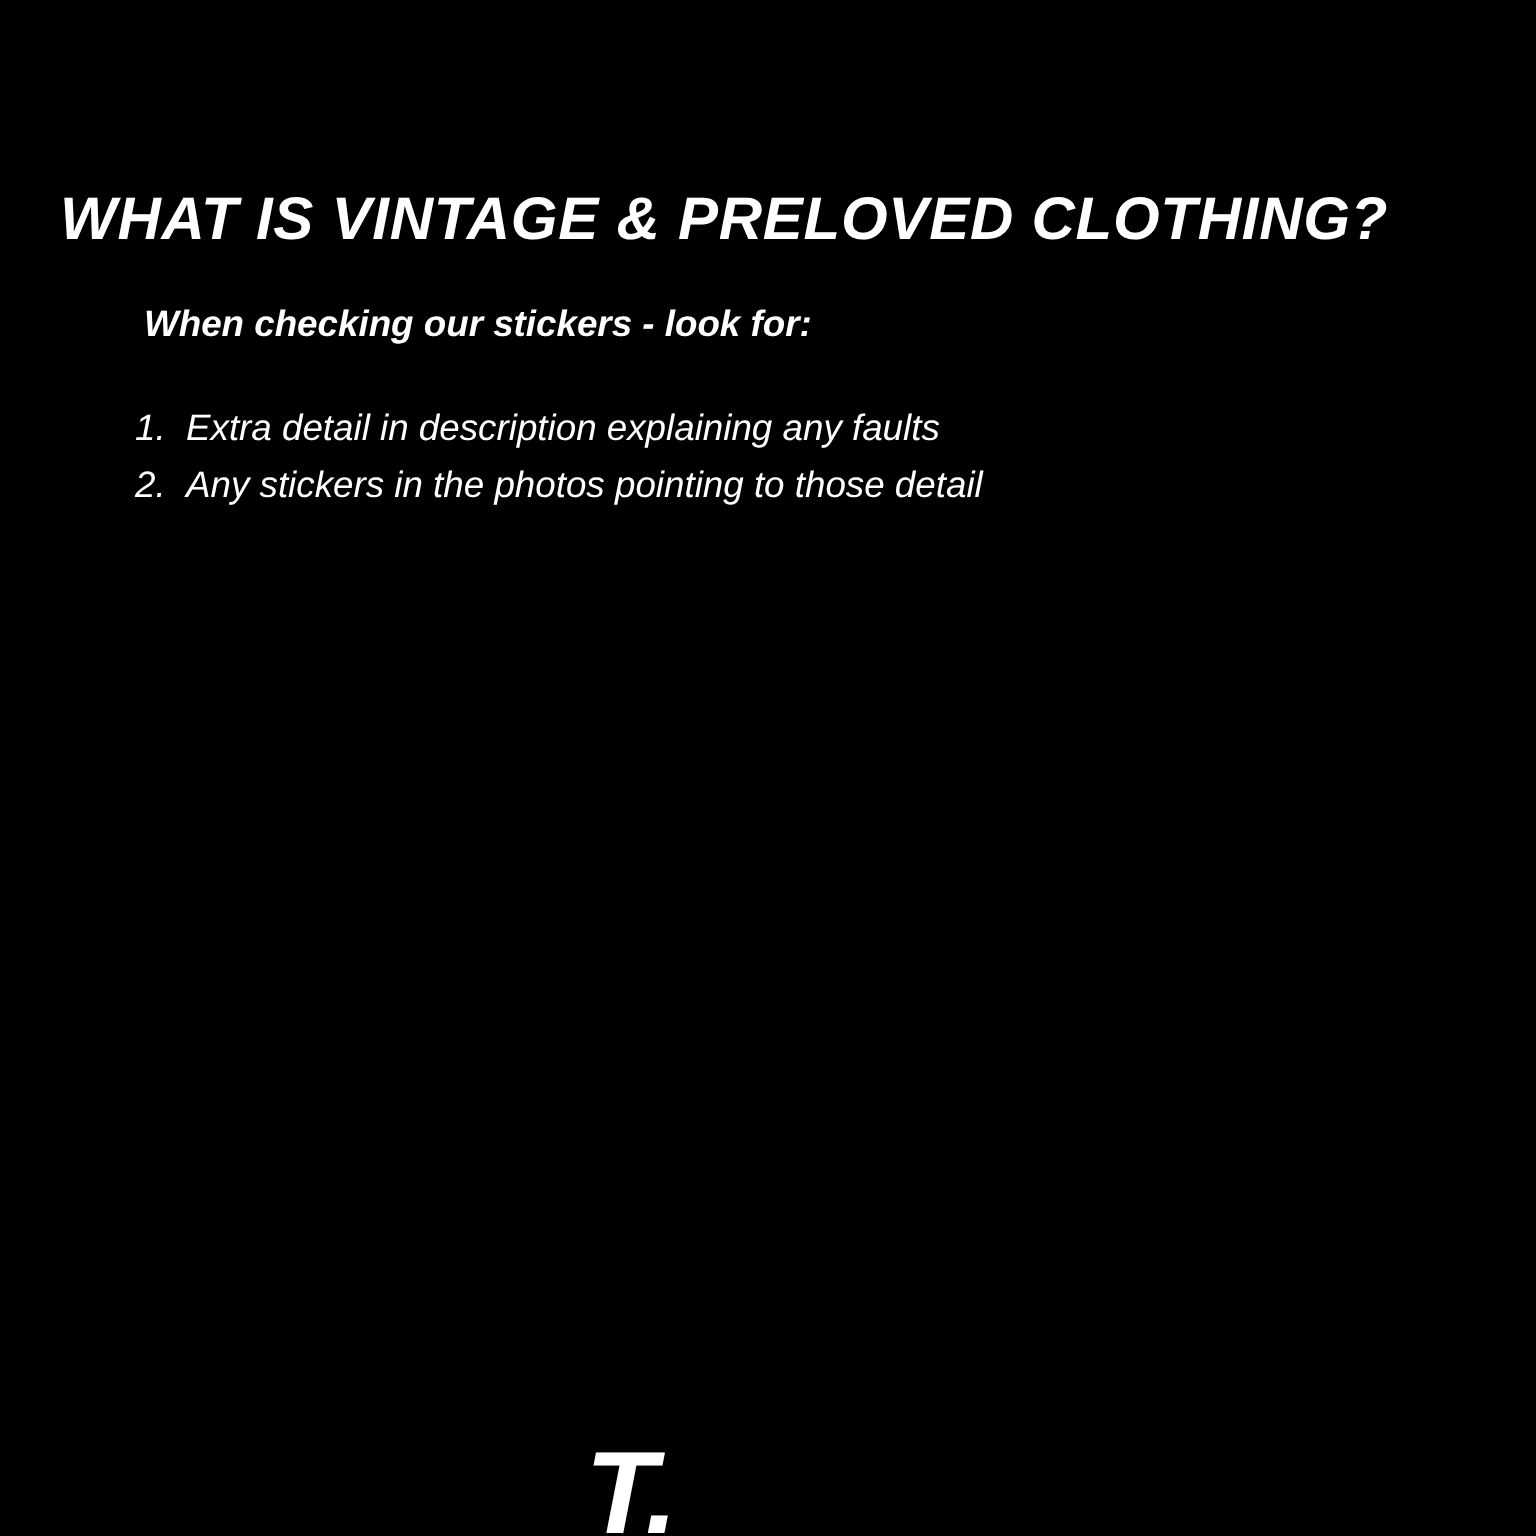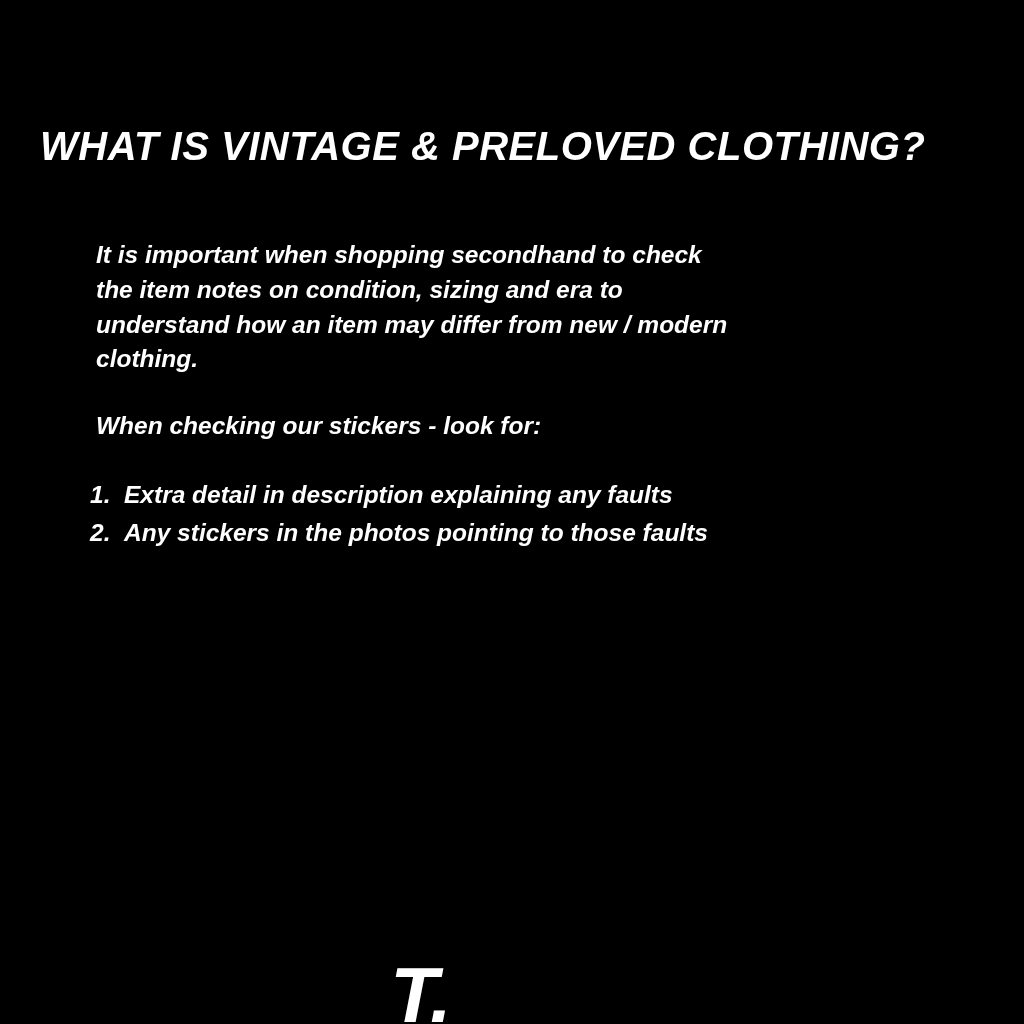--- a/index.html
+++ b/index.html
@@ -61,21 +61,21 @@
     padding-top: 32px;
   }
   .list {
     margin: 0;
     padding: 32px 0 0 0;
     list-style: none;
     counter-reset: faultitem;
   }
   .list-item {
     font-size: 24.5px;
-    font-weight: bold;
+    font-weight: normal;
     font-style: italic;
     line-height: 1.56;
     padding-left: 124px;
     position: relative;
     counter-increment: faultitem;
   }
   .list-item::before {
     content: counter(faultitem) ".";
     position: absolute;
     left: 90px;
@@ -101,26 +101,25 @@
 </style>
 </head>
 <body>
 
 <div class="page">
 
   <h1 class="heading-main">WHAT IS VINTAGE &amp; PRELOVED CLOTHING?</h1>
 
 
 
-  <p class="para para-2">It is important when shopping secondhand to check the item notes on condition, sizing and era to understand how an item may differ from new / modern clothing.</p>
 
   <p class="para para-3">When checking our stickers - look for:</p>
 
   <ol class="list">
     <li class="list-item">Extra detail in description explaining any faults</li>
-    <li class="list-item">Any stickers in the photos pointing to those faults</li>
+    <li class="list-item">Any stickers in the photos pointing to those detail</li>
   </ol>
 
   <div class="logo-wrap">
     <span class="logo">T.</span>
   </div>
 
 </div>
 
 </body></html>

